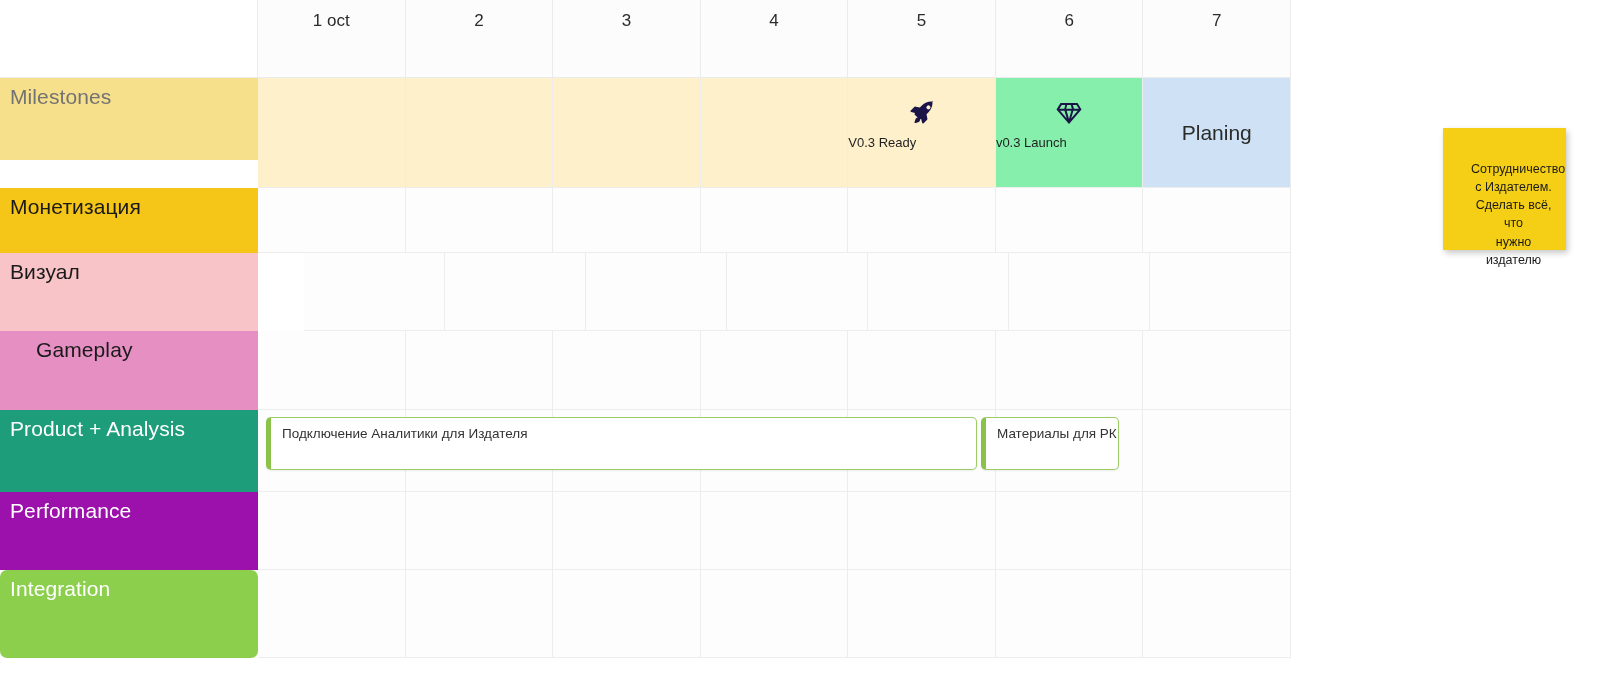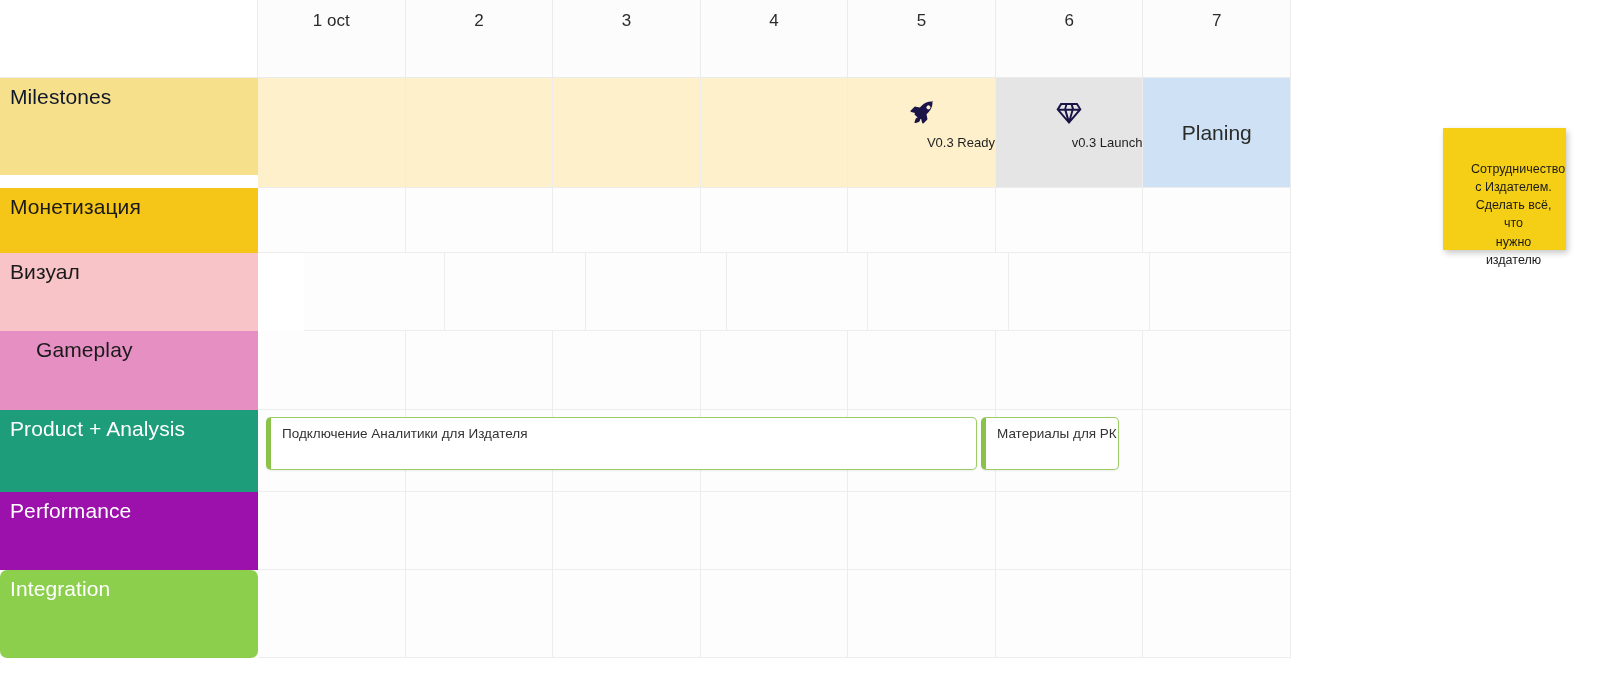--- a/index.html
+++ b/index.html
@@ -66,21 +66,21 @@
   
   .ms-icon{
     position:absolute;left:0;right:0;top:20px;
     text-align:center;
     color:#1b1446;
     line-height:1;
   }
   .ms-icon svg{display:inline-block;}
   .ms-caption{
     position:absolute;left:0;right:0;top:57px;
-    text-align:right;
+    text-align:left;
     font-size:13px;color:#1f1f1f;
   }
   .ms-bigtext{
     position:absolute;left:0;right:0;top:0;bottom:0;
     display:flex;align-items:center;justify-content:center;
     font-size:21px;color:#2b2b2b;
   }
 
   
   .bar{
@@ -129,34 +129,34 @@
           <div class="hdr-cell">3</div>
           <div class="hdr-cell">4</div>
           <div class="hdr-cell">5</div>
           <div class="hdr-cell">6</div>
           <div class="hdr-cell">7</div>
         </div>
     </div>
 
     <div id="rows-host">
         <div class="row" style="top: 78px; height: 110px;">
-          <div class="row-label" style="background: rgb(247, 224, 140); color: #0f172a; height: 97px;">Milestones</div>
+          <div class="row-label" style="background: rgb(247, 224, 140); color: #737373; height: 82px;">Milestones</div>
           <div class="cells">
             <div class="cell" style="height: 110px; background: rgb(253, 240, 203);"></div>
             <div class="cell" style="height: 110px; background: rgb(253, 240, 203);"></div>
             <div class="cell" style="height: 110px; background: rgb(253, 240, 203);"></div>
             <div class="cell" style="height: 110px; background: rgb(253, 240, 203);"></div>
             <div class="cell" style="height: 110px; background: rgb(253, 240, 203);">
               <div class="ms-icon"><svg width="30" height="30" viewBox="0 0 24 24" fill="#1b1446" aria-hidden="true">
                   <path d="M20.9 2.9c-3.2-.5-6.6.7-9 3.1L10.3 7.6 6.9 6.9c-.5-.1-1 .1-1.3.4L3 9.9c-.4.4-.2 1.1.4 1.2l3 .8c-.3.7-.4 1.2-.4 1.2l4.1 4.1s.5-.1 1.2-.4l.8 3c.2.6.8.7 1.2.4l2.6-2.6c.3-.3.5-.8.4-1.3l-.7-3.4 1.6-1.6c2.4-2.4 3.6-5.8 3.1-9-.1-.2-.2-.3-.4-.4zM16 8.6a1.6 1.6 0 1 1 2.3-2.3A1.6 1.6 0 0 1 16 8.6z"></path>
                   <path d="M7.3 16.1c-.9.9-1.3 3.9-1.3 3.9s3-.4 3.9-1.3c.7-.7.7-1.8 0-2.6-.8-.7-1.9-.7-2.6 0z"></path>
                 </svg></div>
               <div class="ms-caption">V0.3 Ready</div>
             </div>
-            <div class="cell" style="height: 110px; background: #e5e5e5;">
+            <div class="cell" style="height: 110px; background: #86efac;">
               <div class="ms-icon"><svg width="30" height="30" viewBox="0 0 24 24" fill="#1b1446" aria-hidden="true">
                   <path d="M5.2 4h13.6l3.2 5.1-10 11.6L2 9.1 5.2 4zm1 1.6L4.3 8.6h3.9l.9-3H6.2zm4.4 0l-.9 3h4.6l-.9-3h-2.8zm4.5 0l.9 3h3.9l-1.9-3h-2.9zM4.9 10.2l5.3 6.2-1.8-6.2H4.9zm5.2 0l1.9 6.6 1.9-6.6h-3.8zm5.4 0l-1.8 6.2 5.3-6.2h-3.5z"></path>
                 </svg></div>
               <div class="ms-caption">v0.3 Launch</div>
             </div>
             <div class="cell" style="height: 110px; background: rgb(207, 226, 245);">
               <div class="ms-bigtext">Planing</div>
             </div>
           </div>
         </div>

